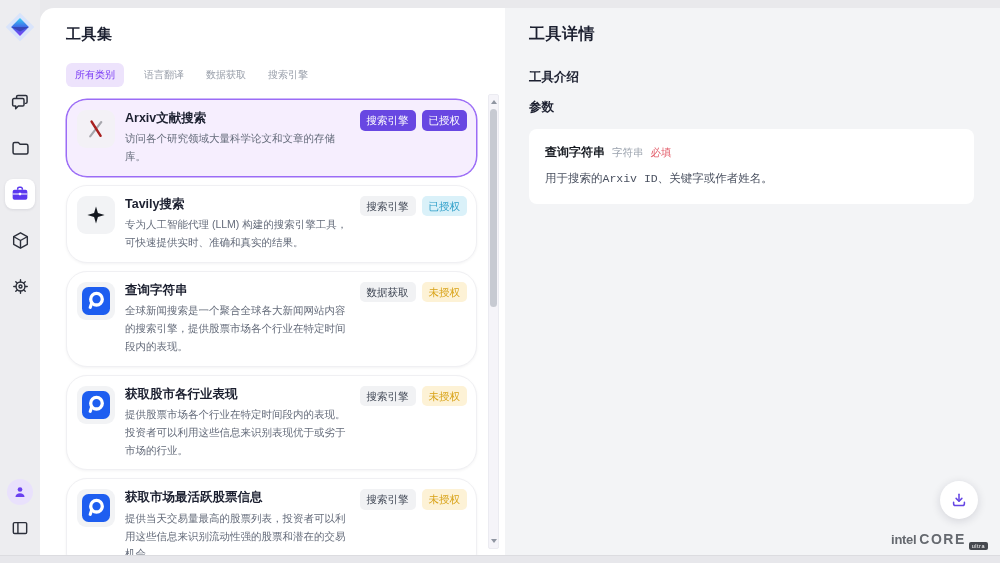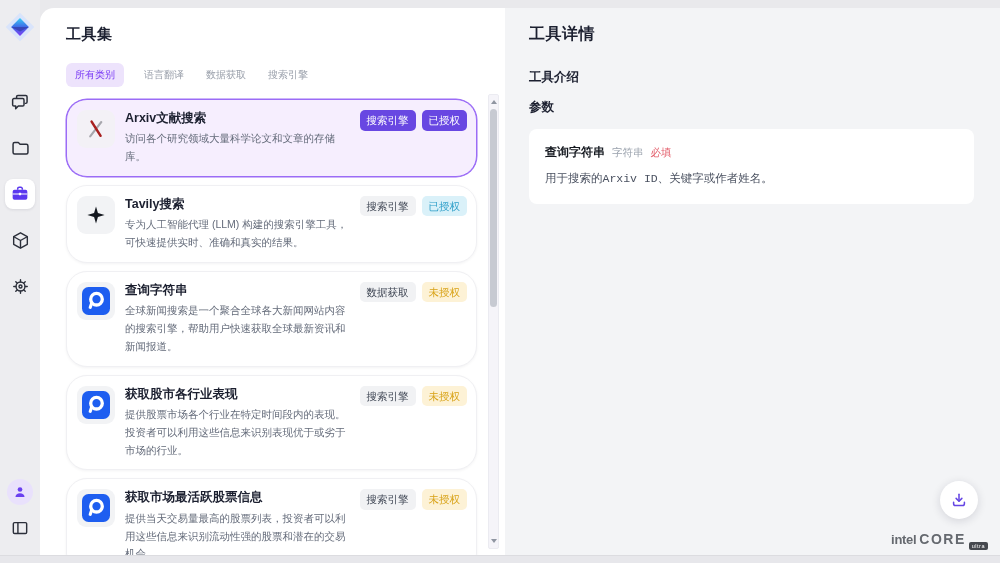--- a/index.html
+++ b/index.html
@@ -213,21 +213,21 @@
       <div class="card">
         <div class="card-icon">
           <svg viewBox="0 0 30 30" width="30" height="30">
             <rect x="1" y="1" width="28" height="28" rx="6.5" fill="#1e5ef0"></rect>
             <circle cx="15.5" cy="13.2" r="5.8" fill="none" stroke="#ffffff" stroke-width="3.3"></circle>
             <path d="M10.6 17.3 L9.2 21.4" stroke="#ffffff" stroke-width="3.1" stroke-linecap="round"></path>
           </svg>
         </div>
         <div class="card-body">
           <div class="card-title">查询字符串</div>
-          <div class="card-desc">全球新闻搜索是一个聚合全球各大新闻网站内容的搜索引擎，帮助用户快速获取全球最新资讯和新闻报道。</div>
+          <div class="card-desc">全球新闻搜索是一个聚合全球各大新闻网站内容的搜索引擎，提供股票市场各个行业在特定时间段内的表现。</div>
         </div>
         <div class="card-badges">
           <span class="badge badge-gray">数据获取</span>
           <span class="badge badge-yellow">未授权</span>
         </div>
       </div>
 
       <div class="card">
         <div class="card-icon">
           <svg viewBox="0 0 30 30" width="30" height="30">

